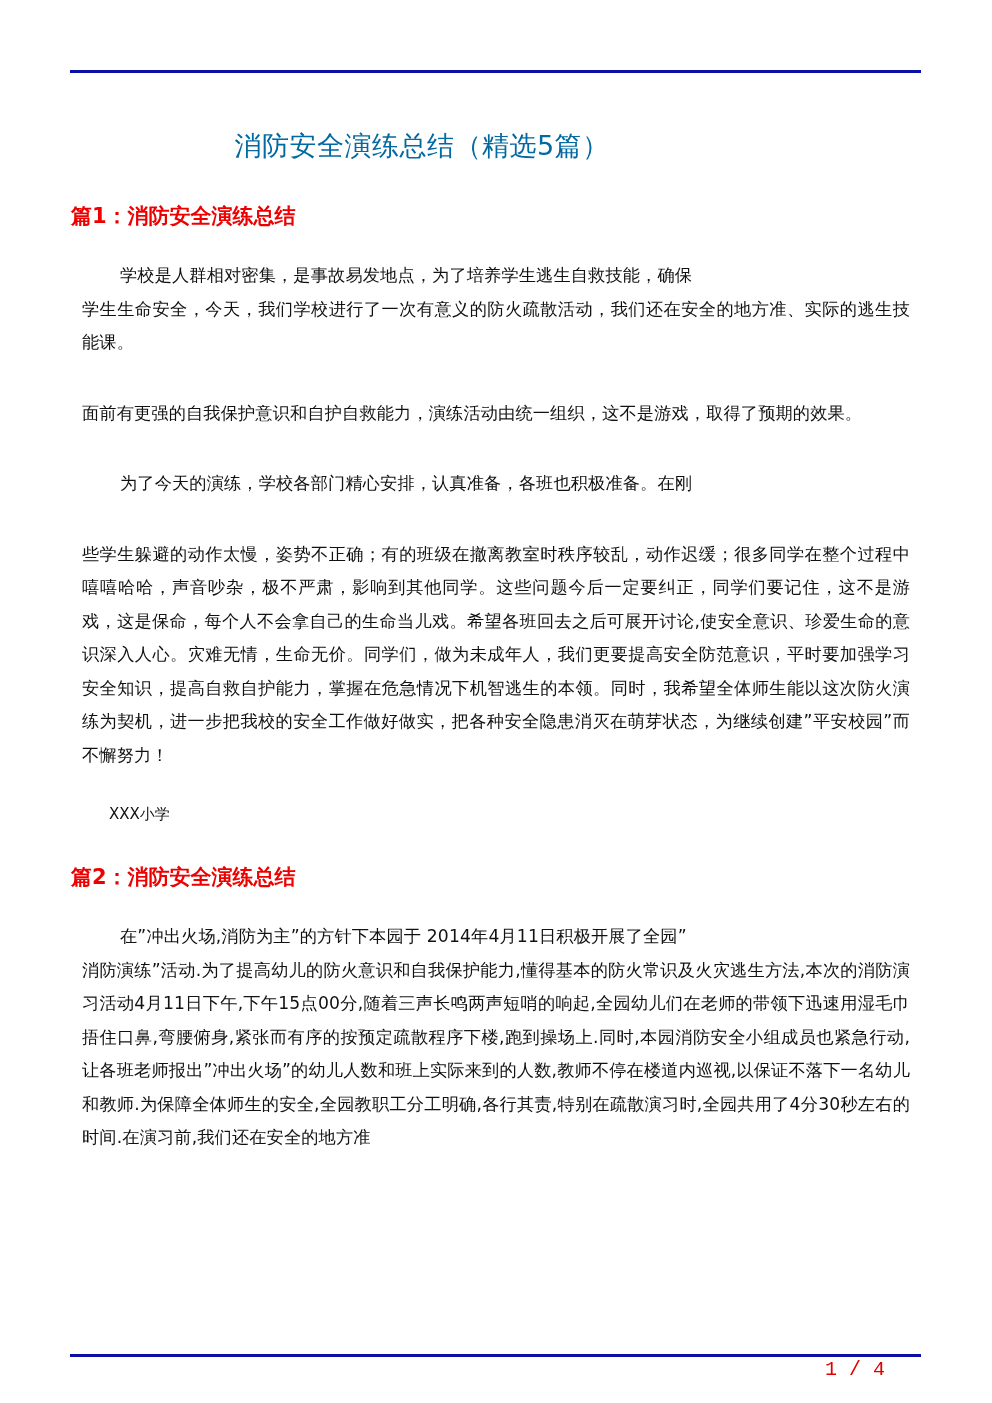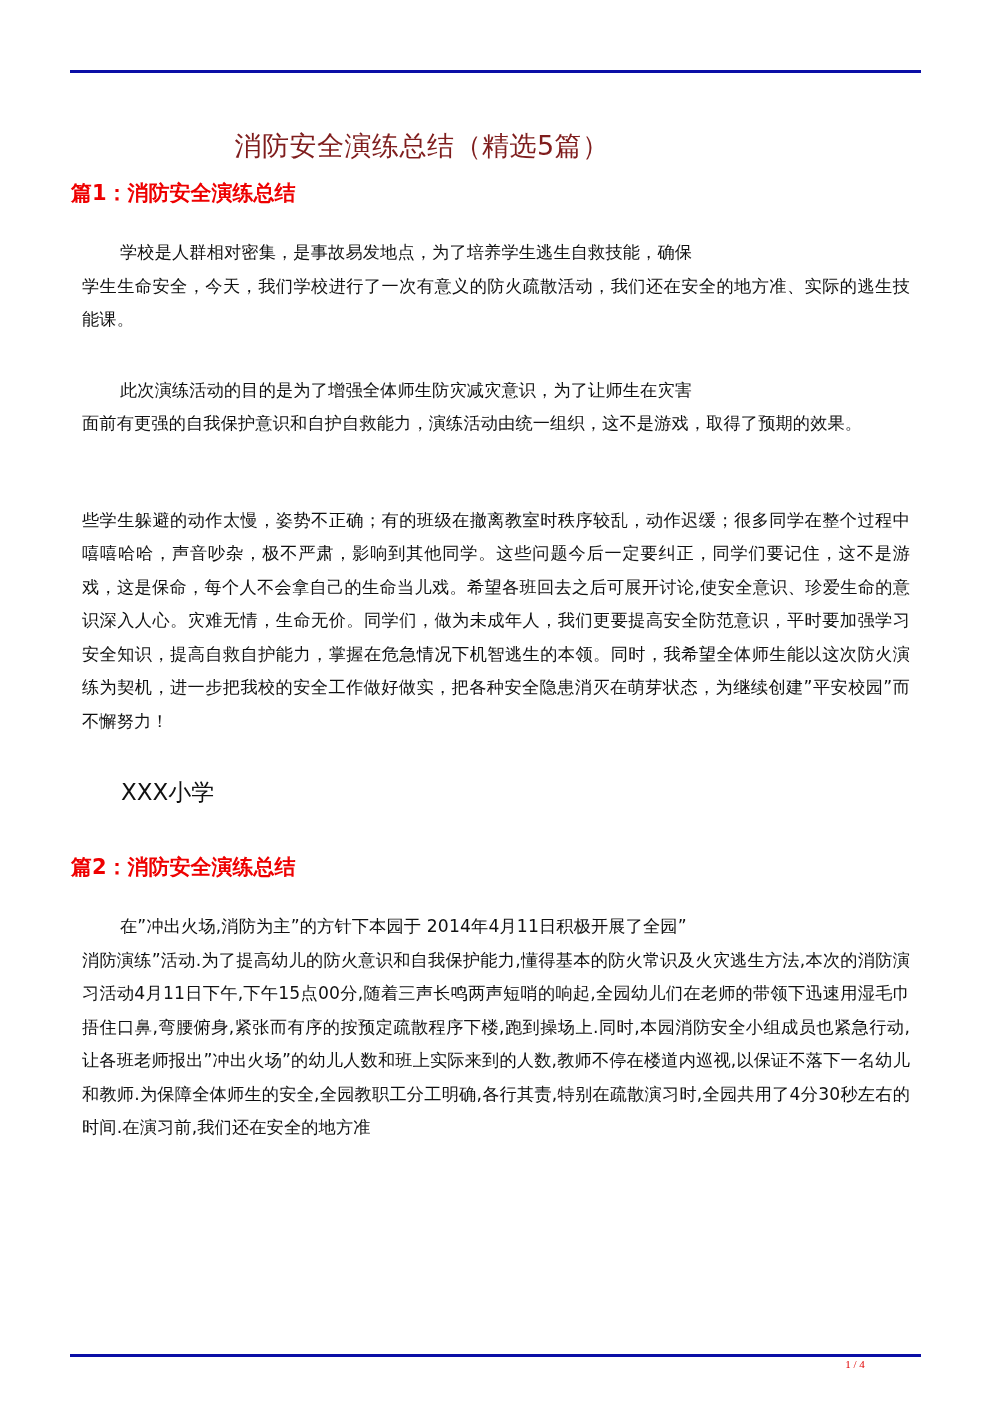--- a/index.html
+++ b/index.html
@@ -2,55 +2,55 @@
 <html><head>
   <meta charset="utf-8">
   <style>
     html, body { margin: 0; padding: 0; background: #ffffff; }
     body { width: 992px; height: 1403px; position: relative; overflow: hidden;
            font-family: "DejaVu Sans", "Liberation Sans", sans-serif; color: #111; }
     .rule { position: absolute; left: 70px; width: 851px; height: 3px; background: #0b0fa6; }
     .rule.top { top: 70px; }
     .rule.bottom { top: 1354px; }
     .page-num { position: absolute; top: 1358px; left: 820px; width: 70px; text-align: center;
-                font-family: Liberation Serif, serif; font-size: 11px; color: #e00000; }
+                font-family: Liberation Mono, monospace; font-size: 20px; color: #e00000; }
     .title { position: absolute; top: 128px; left: 0; width: 844px; text-align: center;
-             font-size: 27px; color: #7f1d1d; letter-spacing: 0.5px; }
-    .content { position: absolute; left: 71px; top: 177px; width: 850px; }
+             font-size: 27px; color: #0369a1; letter-spacing: 0.5px; }
+    .content { position: absolute; left: 71px; top: 200px; width: 850px; }
     .heading { color: #ee0000; font-size: 21px; line-height: 32px; margin: 0; }
     .para { font-size: 17.2px; line-height: 33.5px; margin: 11px; text-align: justify;
             text-align-last: left; letter-spacing: 0.15px; }
     .para .first { display: block; padding-left: 38px; }
     .gap-s { height: 15px; }
     .gap-m { height: 16px; }
-    .sig { font-size: 23px; line-height: 33px; padding-left: 38px; margin: 12px; }
+    .sig { font-size: 15px; line-height: 33px; padding-left: 38px; margin: 0; }
   </style>
 </head>
 <body>
 
 <div class="rule top"></div>
 
 <div class="title">消防安全演练总结（精选5篇）</div>
 
 <div class="content">
   <h2 class="heading">篇1：消防安全演练总结</h2>
   <div class="gap-m"></div>
 
   <p class="para">
     <span class="first">学校是人群相对密集，是事故易发地点，为了培养学生逃生自救技能，确保</span><span>学生生命安全，今天，我们学校进行了一次有意义的防火疏散活动，我们还在安全的地方准、实际的逃生技能课。</span>
   </p>
   <div class="gap-s"></div>
 
   <p class="para">
-    <span class="first">此次演练活动的目的是为了增强全体师生防灾减灾意识，为了让师生在灾害</span><span>面前有更强的自我保护意识和自护自救能力，演练活动由统一组织，这不是游戏，取得了预期的效果。</span>
+    <span>面前有更强的自我保护意识和自护自救能力，演练活动由统一组织，这不是游戏，取得了预期的效果。</span>
   </p>
   <div class="gap-s"></div>
 
   <p class="para">
-    
+    <span class="first">为了今天的演练，学校各部门精心安排，认真准备，各班也积极准备。在刚</span>
   </p>
   <div class="gap-s"></div>
 
   <p class="para">
     <span>些学生躲避的动作太慢，姿势不正确；有的班级在撤离教室时秩序较乱，动作迟缓；很多同学在整个过程中嘻嘻哈哈，声音吵杂，极不严肃，影响到其他同学。这些问题今后一定要纠正，同学们要记住，这不是游戏，这是保命，每个人不会拿自己的生命当儿戏。希望各班回去之后可展开讨论,使安全意识、珍爱生命的意识深入人心。灾难无情，生命无价。同学们，做为未成年人，我们更要提高安全防范意识，平时要加强学习安全知识，提高自救自护能力，掌握在危急情况下机智逃生的本领。同时，我希望全体师生能以这次防火演练为契机，进一步把我校的安全工作做好做实，把各种安全隐患消灭在萌芽状态，为继续创建”平安校园”而不懈努力！</span>
   </p>
   <div class="gap-s"></div>
 
   <p class="sig">XXX小学</p>
   <div class="gap-s"></div>

